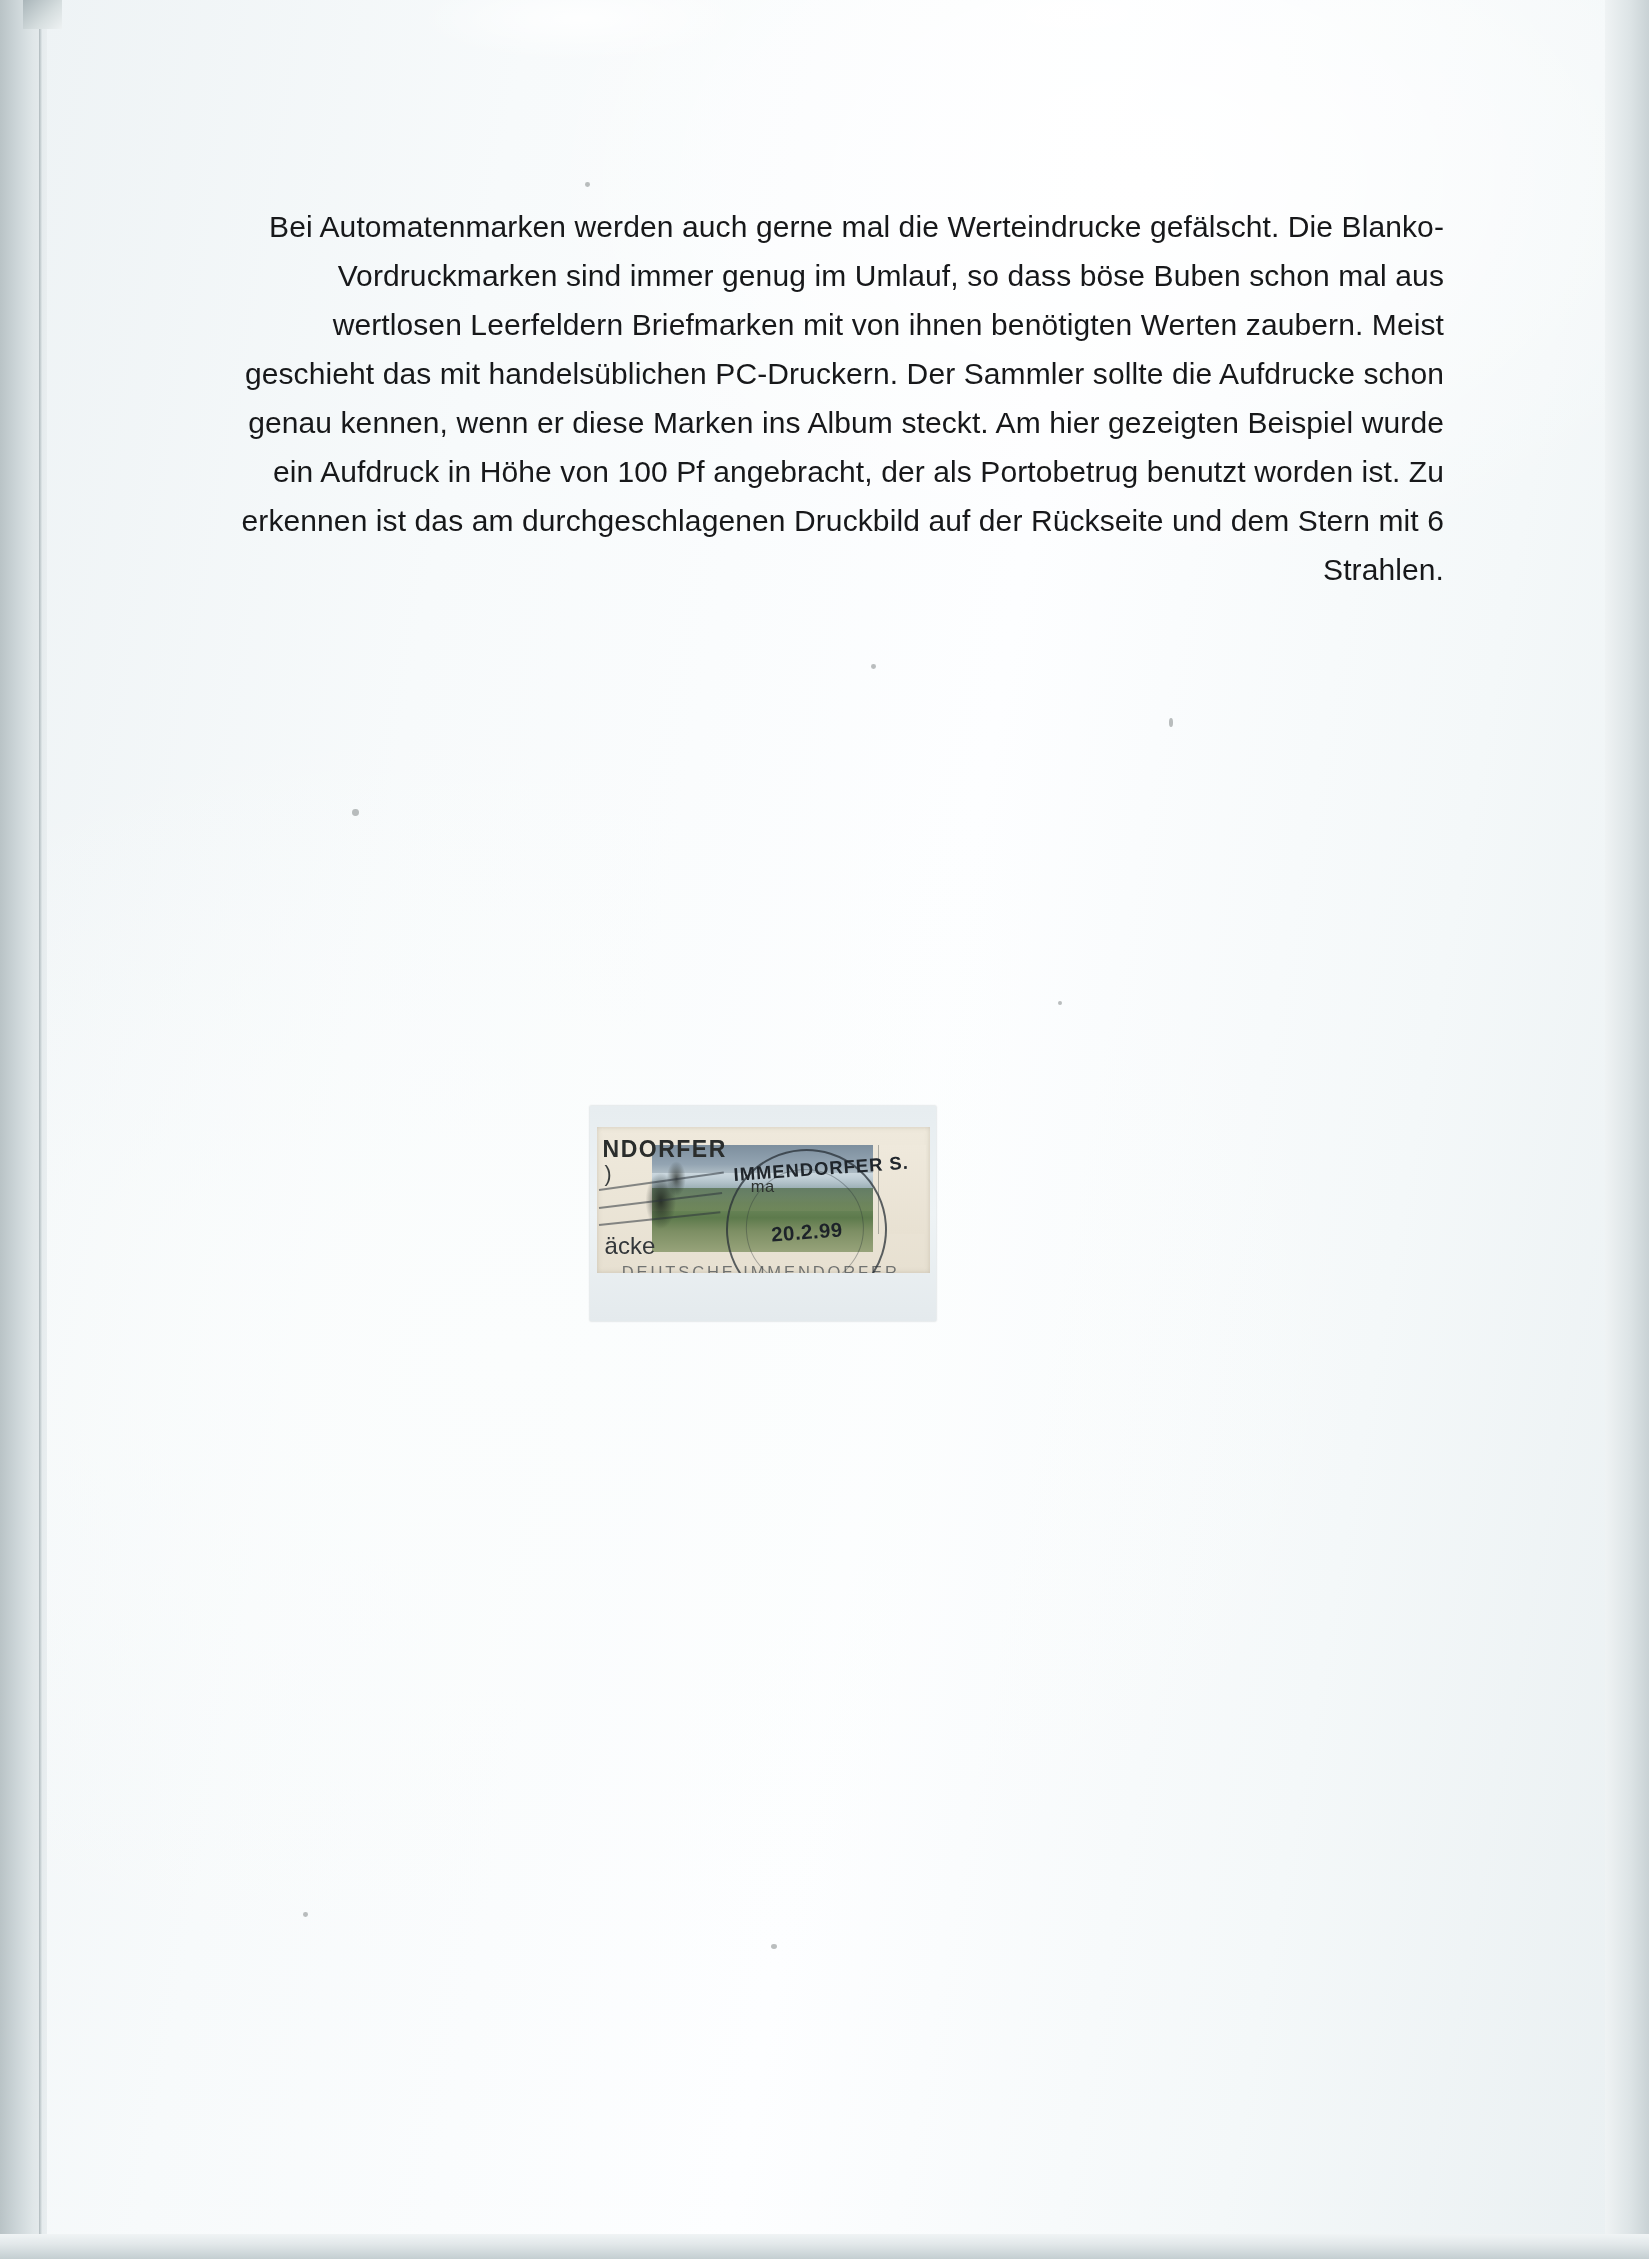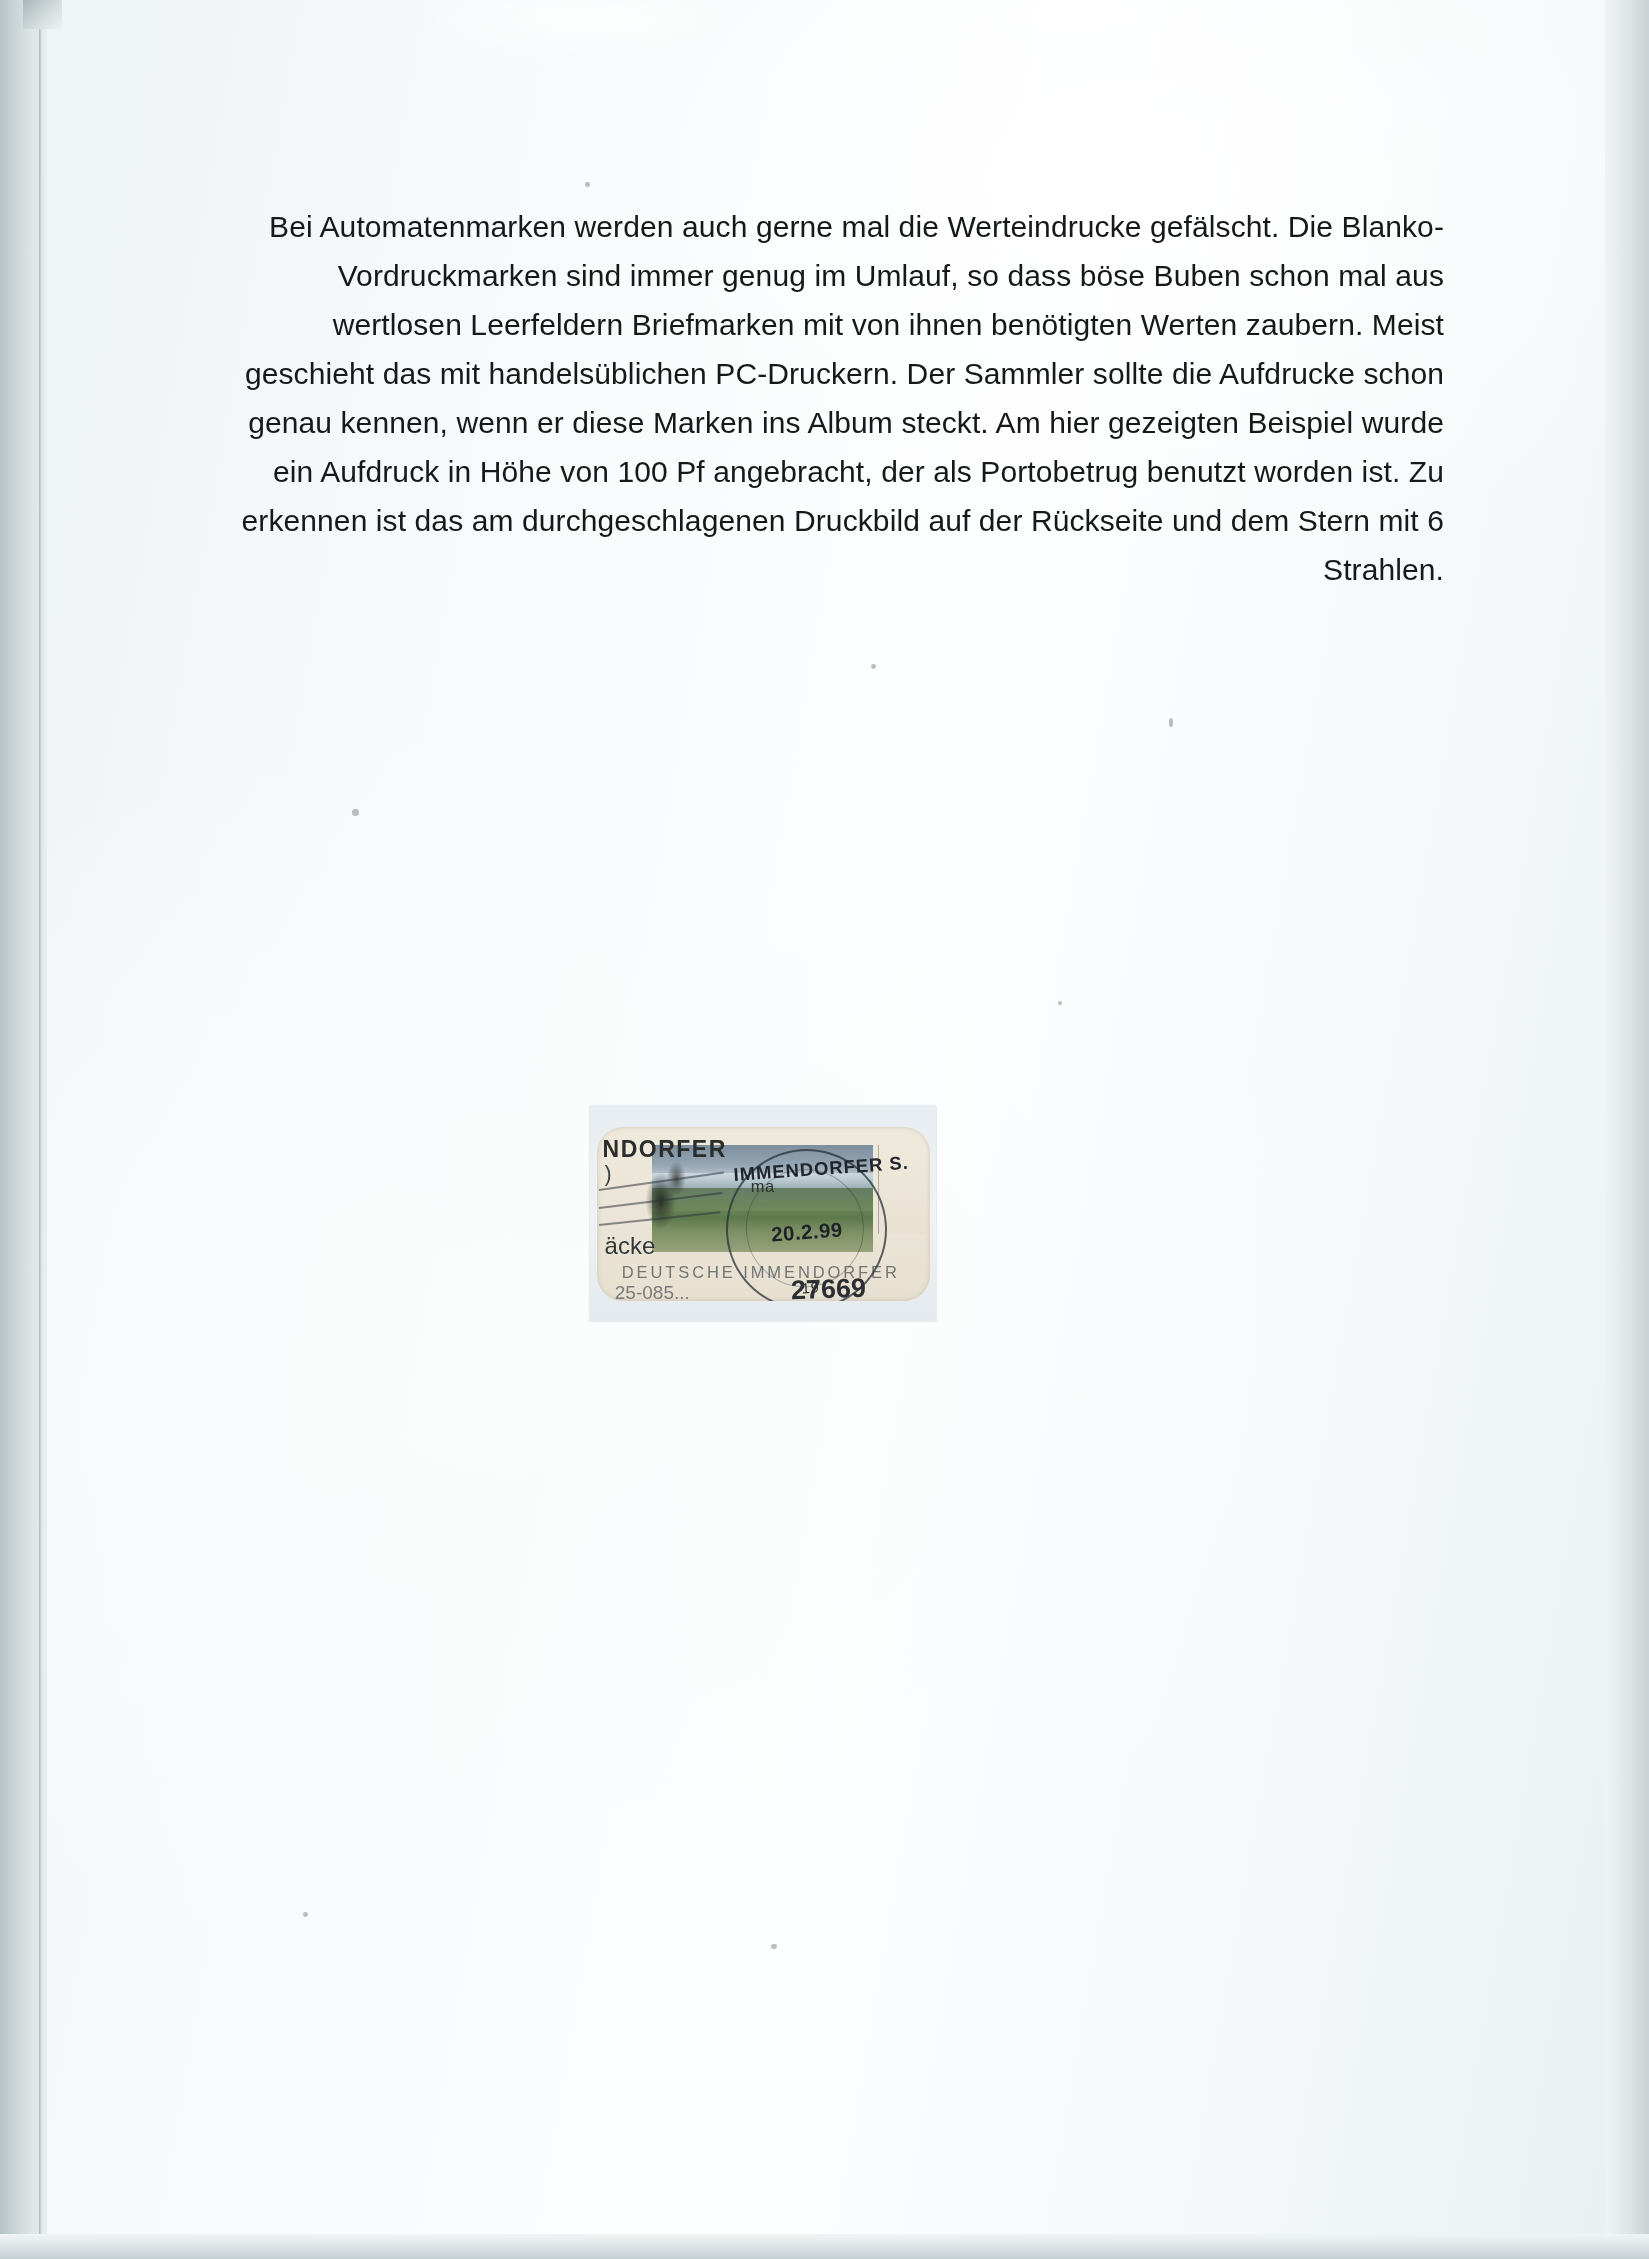--- a/index.html
+++ b/index.html
@@ -103,26 +103,25 @@
   #stamp-mount {
     position: absolute;
     left: 0; top: 0;
     width: 346px; height: 215px;
     background: linear-gradient(180deg, #e7edf0 0%, #eef3f5 50%, #e4eaed 100%);
     box-shadow: 0 0 1.9px rgba(120,130,135,0.45);
   }
   #stamp {
     position: absolute;
     left: 6.8px; top: 21.3px;
-    width: 333px; height: 174px;
+    width: 333px; height: 146px;
     background:
       linear-gradient(180deg, #efe9dc 0%, #ece6d8 40%, #e7e0d1 100%);
     overflow: hidden;
     box-shadow: inset 0 0 5.8px rgba(150,140,120,0.35);
-    border-radius: 26px;
   }
   
   #stamp-pic {
     position: absolute;
     left: 55px; top: 17.5px;
     width: 221px; height: 107px;
     background:
       linear-gradient(180deg,
         #7d8f9e 0%, #93a4b2 18%,
         #b9c6cc 30%, #8fa3a0 42%,

